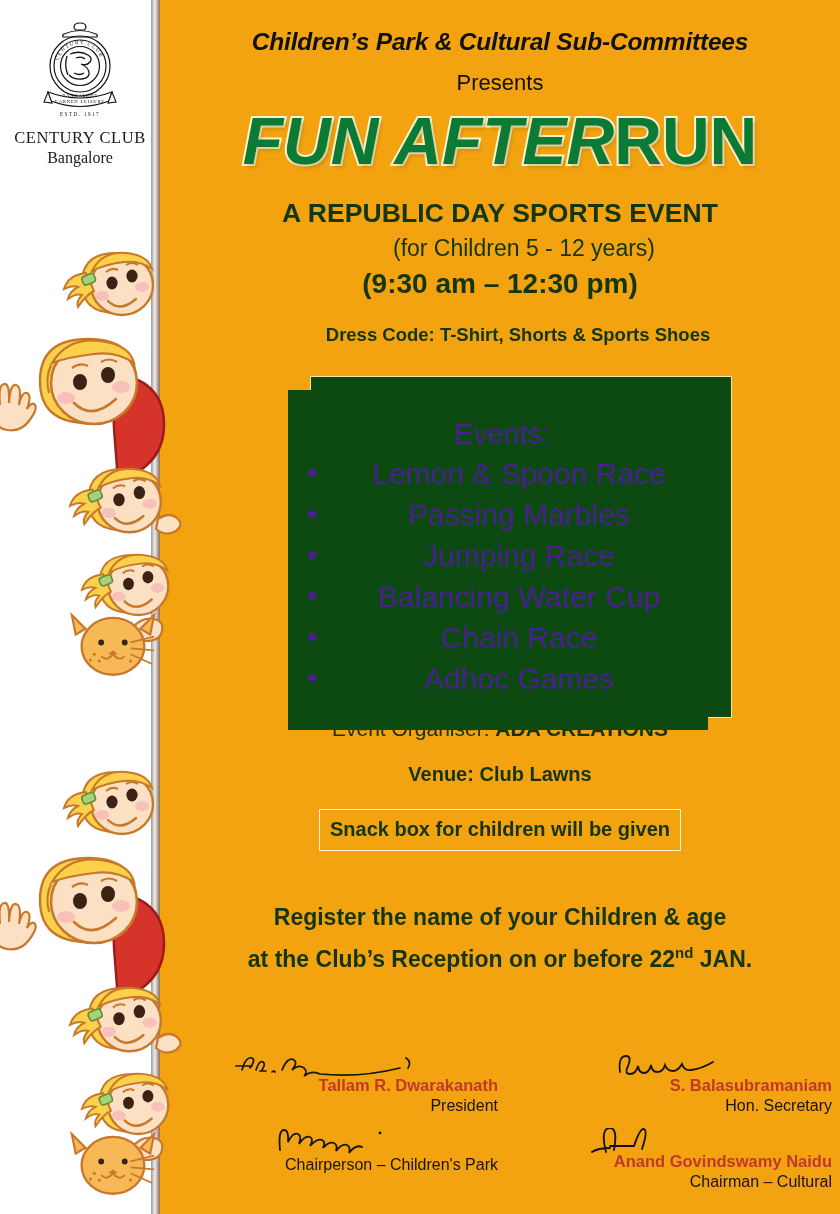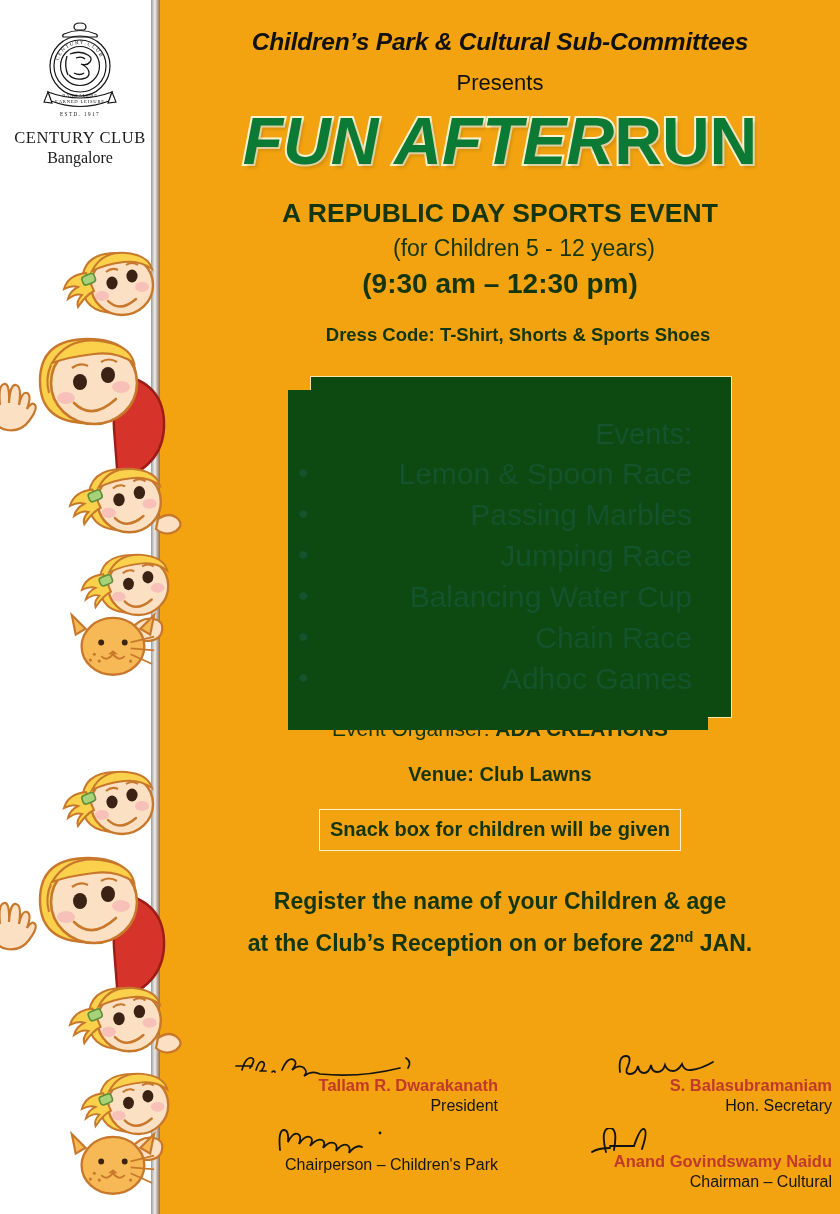--- a/index.html
+++ b/index.html
@@ -84,42 +84,42 @@
   .events-zone{position:relative;height:355px;margin-top:18px;}
   .plate-back{
     position:absolute;left:150px;top:12px;width:420px;height:340px;
     background:#0C4A12;border:1.5px solid #F7E6A8;
   }
   .plate-front{
     position:absolute;left:128px;top:26px;width:420px;height:340px;
     background:#0C4A12;
   }
   .events-text{
-    position:absolute;left:112px;top:26px;width:420px;height:340px;
-    text-align:right;color:#14532d;
+    position:absolute;left:121px;top:26px;width:420px;height:340px;
+    text-align:center;color:#4c1d95;
   }
   .events-head{font-size:29px;padding:28px 0 0 22px;}
   .events-list{margin:2px 0 0 0;padding:0;list-style:none;}
   .events-list li{
     font-size:30px;line-height:41px;padding-left:56px;position:relative;
   }
   .events-list li:before{
     content:"\2022";position:absolute;left:26px;top:-1px;font-size:30px;
   }
 
   .organiser{margin-top:-2px;font-size:21px;color:#13350f;}
   .organiser b{font-weight:bold;}
   .venue{margin-top:22px;font-size:20px;font-weight:bold;color:#13350f;}
 
   .snackbox{
     display:inline-block;margin-top:23px;padding:8px 10px 9px;
     border:1.6px solid #FBF3D2;font-size:20px;font-weight:bold;color:#13350f;
   }
 
-  .register{margin-top:32px;font-size:23px;font-weight:bold;color:#13350f;line-height:36px;}
+  .register{margin-top:48px;font-size:23px;font-weight:bold;color:#13350f;line-height:36px;}
   .register sup{font-size:15px;vertical-align:super;}
 
   
   .signrow{position:absolute;left:0;width:680px;}
   .sig-col{position:absolute;width:330px;text-align:right;}
   .sig-left{left:8px;}
   .sig-right{left:342px;}
   .sig-scribble{height:26px;display:block;margin:0 auto;}
   .sig-name{font-size:16.5px;font-weight:bold;color:#C0392B;margin-top:-2px;}
   .sig-role{font-size:16px;color:#151515;margin-top:2px;}

